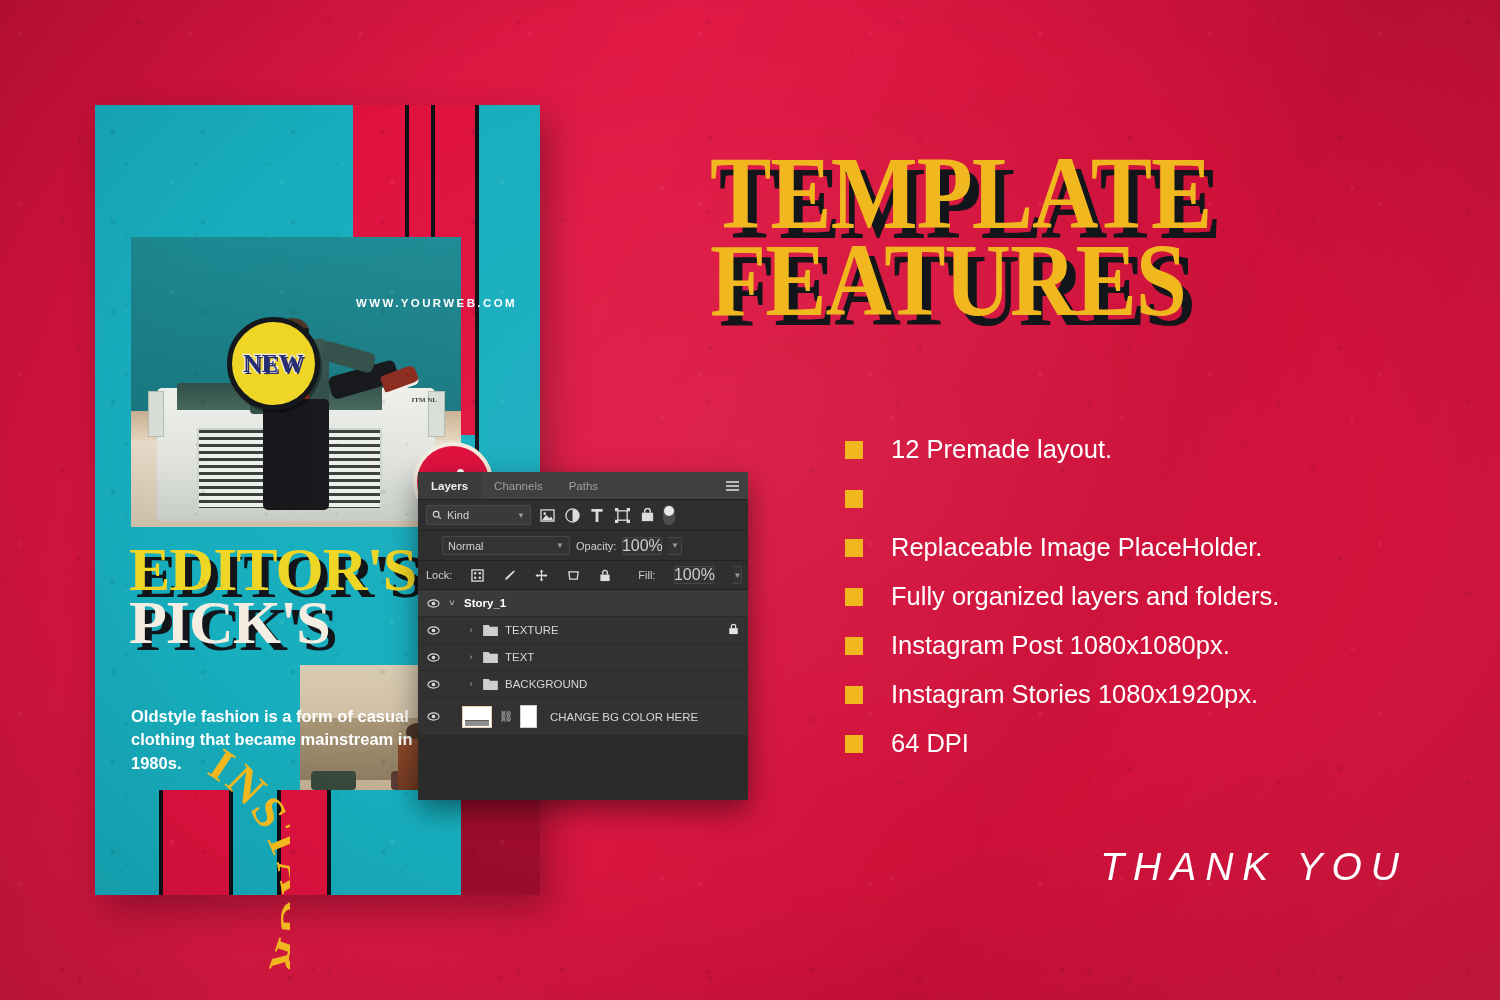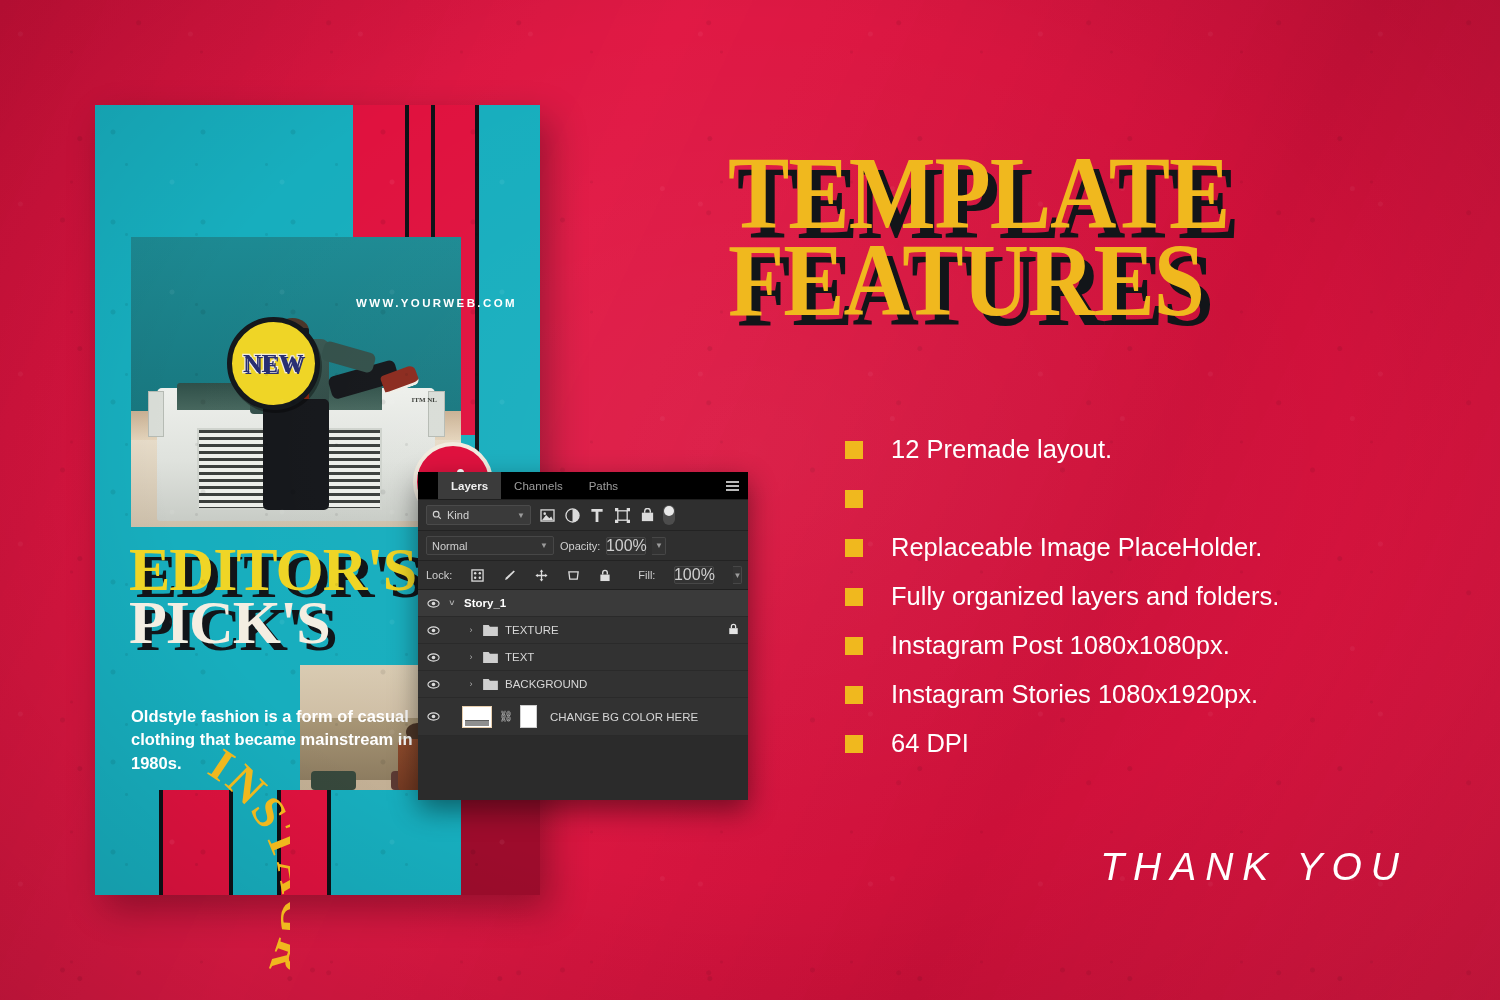--- a/index.html
+++ b/index.html
@@ -163,38 +163,38 @@
     fill:#f0b81e; letter-spacing:3px;
   }
 
   
   .ps{
     position:absolute; left:418px; top:472px; width:330px; height:328px;
     background:#2b2b2b; z-index:40; color:#cfcfcf;
     font-family:"Liberation Sans", sans-serif;
     box-shadow:0 10px 26px rgba(0,0,0,.45);
   }
-  .ps-tabs{height:28px; background:#000000; display:flex; align-items:stretch;
-    border-bottom:1px solid #1f1f1f; position:relative;padding-left:20px;}
+  .ps-tabs{height:28px; background:#404040; display:flex; align-items:stretch;
+    border-bottom:1px solid #1f1f1f; position:relative;}
   .ps-tab{display:flex; align-items:center; padding:0 13px; font-size:11.5px; color:#9e9e9e;}
   .ps-tab.active{background:#3b3b3b; color:#f0f0f0; font-weight:700;}
   .ps-menu{position:absolute; right:9px; top:9px; width:13px;}
   .ps-menu i{display:block; height:2px; background:#b9b9b9; margin-bottom:2px;}
   .ps-row{display:flex; align-items:center; padding:5px 8px; gap:7px;
     border-bottom:1px solid #232323; background:#2f2f2f;}
   .kind-box{display:flex; align-items:center; gap:5px; width:105px; height:20px;
     background:#3a3a3a; border:1px solid #4a4a4a; border-radius:2px; padding:0 5px;
     font-size:11px; color:#d3d3d3;}
   .kind-box .arr{margin-left:auto; font-size:8px; color:#9b9b9b;}
   .ficon{width:18px; height:18px; display:flex; align-items:center; justify-content:center;
     color:#dcdcdc;}
   .pill{width:12px; height:20px; border-radius:7px; background:#4d4d4d; position:relative;}
   .pill::after{content:""; position:absolute; left:1px; top:1px; width:10px; height:10px;
     border-radius:50%; background:#e8e8e8;}
-  .blend{display:flex; align-items:center; gap:6px; padding:5px 8px; background:#2f2f2f;
+  .blend{display:flex; align-items:center; gap:6px; padding:5px 24px; background:#2f2f2f;
     border-bottom:1px solid #232323; font-size:11px;}
   .blend-sel{width:128px; height:19px; background:#333; border:1px solid #474747; border-radius:2px;
     display:flex; align-items:center; padding:0 5px; color:#cfcfcf;}
   .blend-sel .arr{margin-left:auto; font-size:8px; color:#9b9b9b;}
   .num{width:40px; height:18px; background:#333; border:1px solid #474747; border-radius:2px;
     display:flex; align-items:center; justify-content:center; font-size:16px;}
   .stub{width:14px; height:18px; background:#333; border:1px solid #474747; border-left:0;
     border-radius:0 2px 2px 0; display:flex; align-items:center; justify-content:center;
     font-size:8px; color:#9b9b9b;}
   .lockrow{display:flex; align-items:center; gap:19px; padding:5px 8px; background:#2f2f2f;
@@ -210,21 +210,21 @@
   .lock-r{margin-left:auto;}
   .thumb{width:30px; height:22px; background:#fff; border:1px solid #e8cfae;
     flex:0 0 30px; position:relative;}
   .thumb::after{content:""; position:absolute; left:2px; right:2px; bottom:1px; height:5px;
     background:#8f8f8f; border-top:1px solid #5e5e5e;}
   .linkic{flex:0 0 9px; color:#cfcfcf; font-size:11px; text-align:center;}
   .mask{width:17px; height:23px; background:#fff; border:1px solid #cfcfcf; flex:0 0 17px;}
   .ps-foot{height:62px; background:#2b2b2b;}
 
   
-  .title{position:absolute; left:728px; top:145px; z-index:5;}
+  .title{position:absolute; left:710px; top:145px; z-index:5;}
   .title div{
     font-family:"Liberation Serif", serif; font-weight:700;
     font-size:92px; line-height:.95; letter-spacing:-1px;
     color:#f0b81e; text-shadow:9px 9px 0 #121519;
     transform:scaleY(1.12); transform-origin:left top;
   }
   .features{position:absolute; left:845px; top:425px; z-index:5;}
   .feat{display:flex; align-items:center; gap:28px; height:49px;}
   .sq{width:18px; height:18px; background:#f0b81e; flex:0 0 18px;}
   .feat span{color:#ffffff; font-size:25.5px; font-weight:400; white-space:nowrap;}

